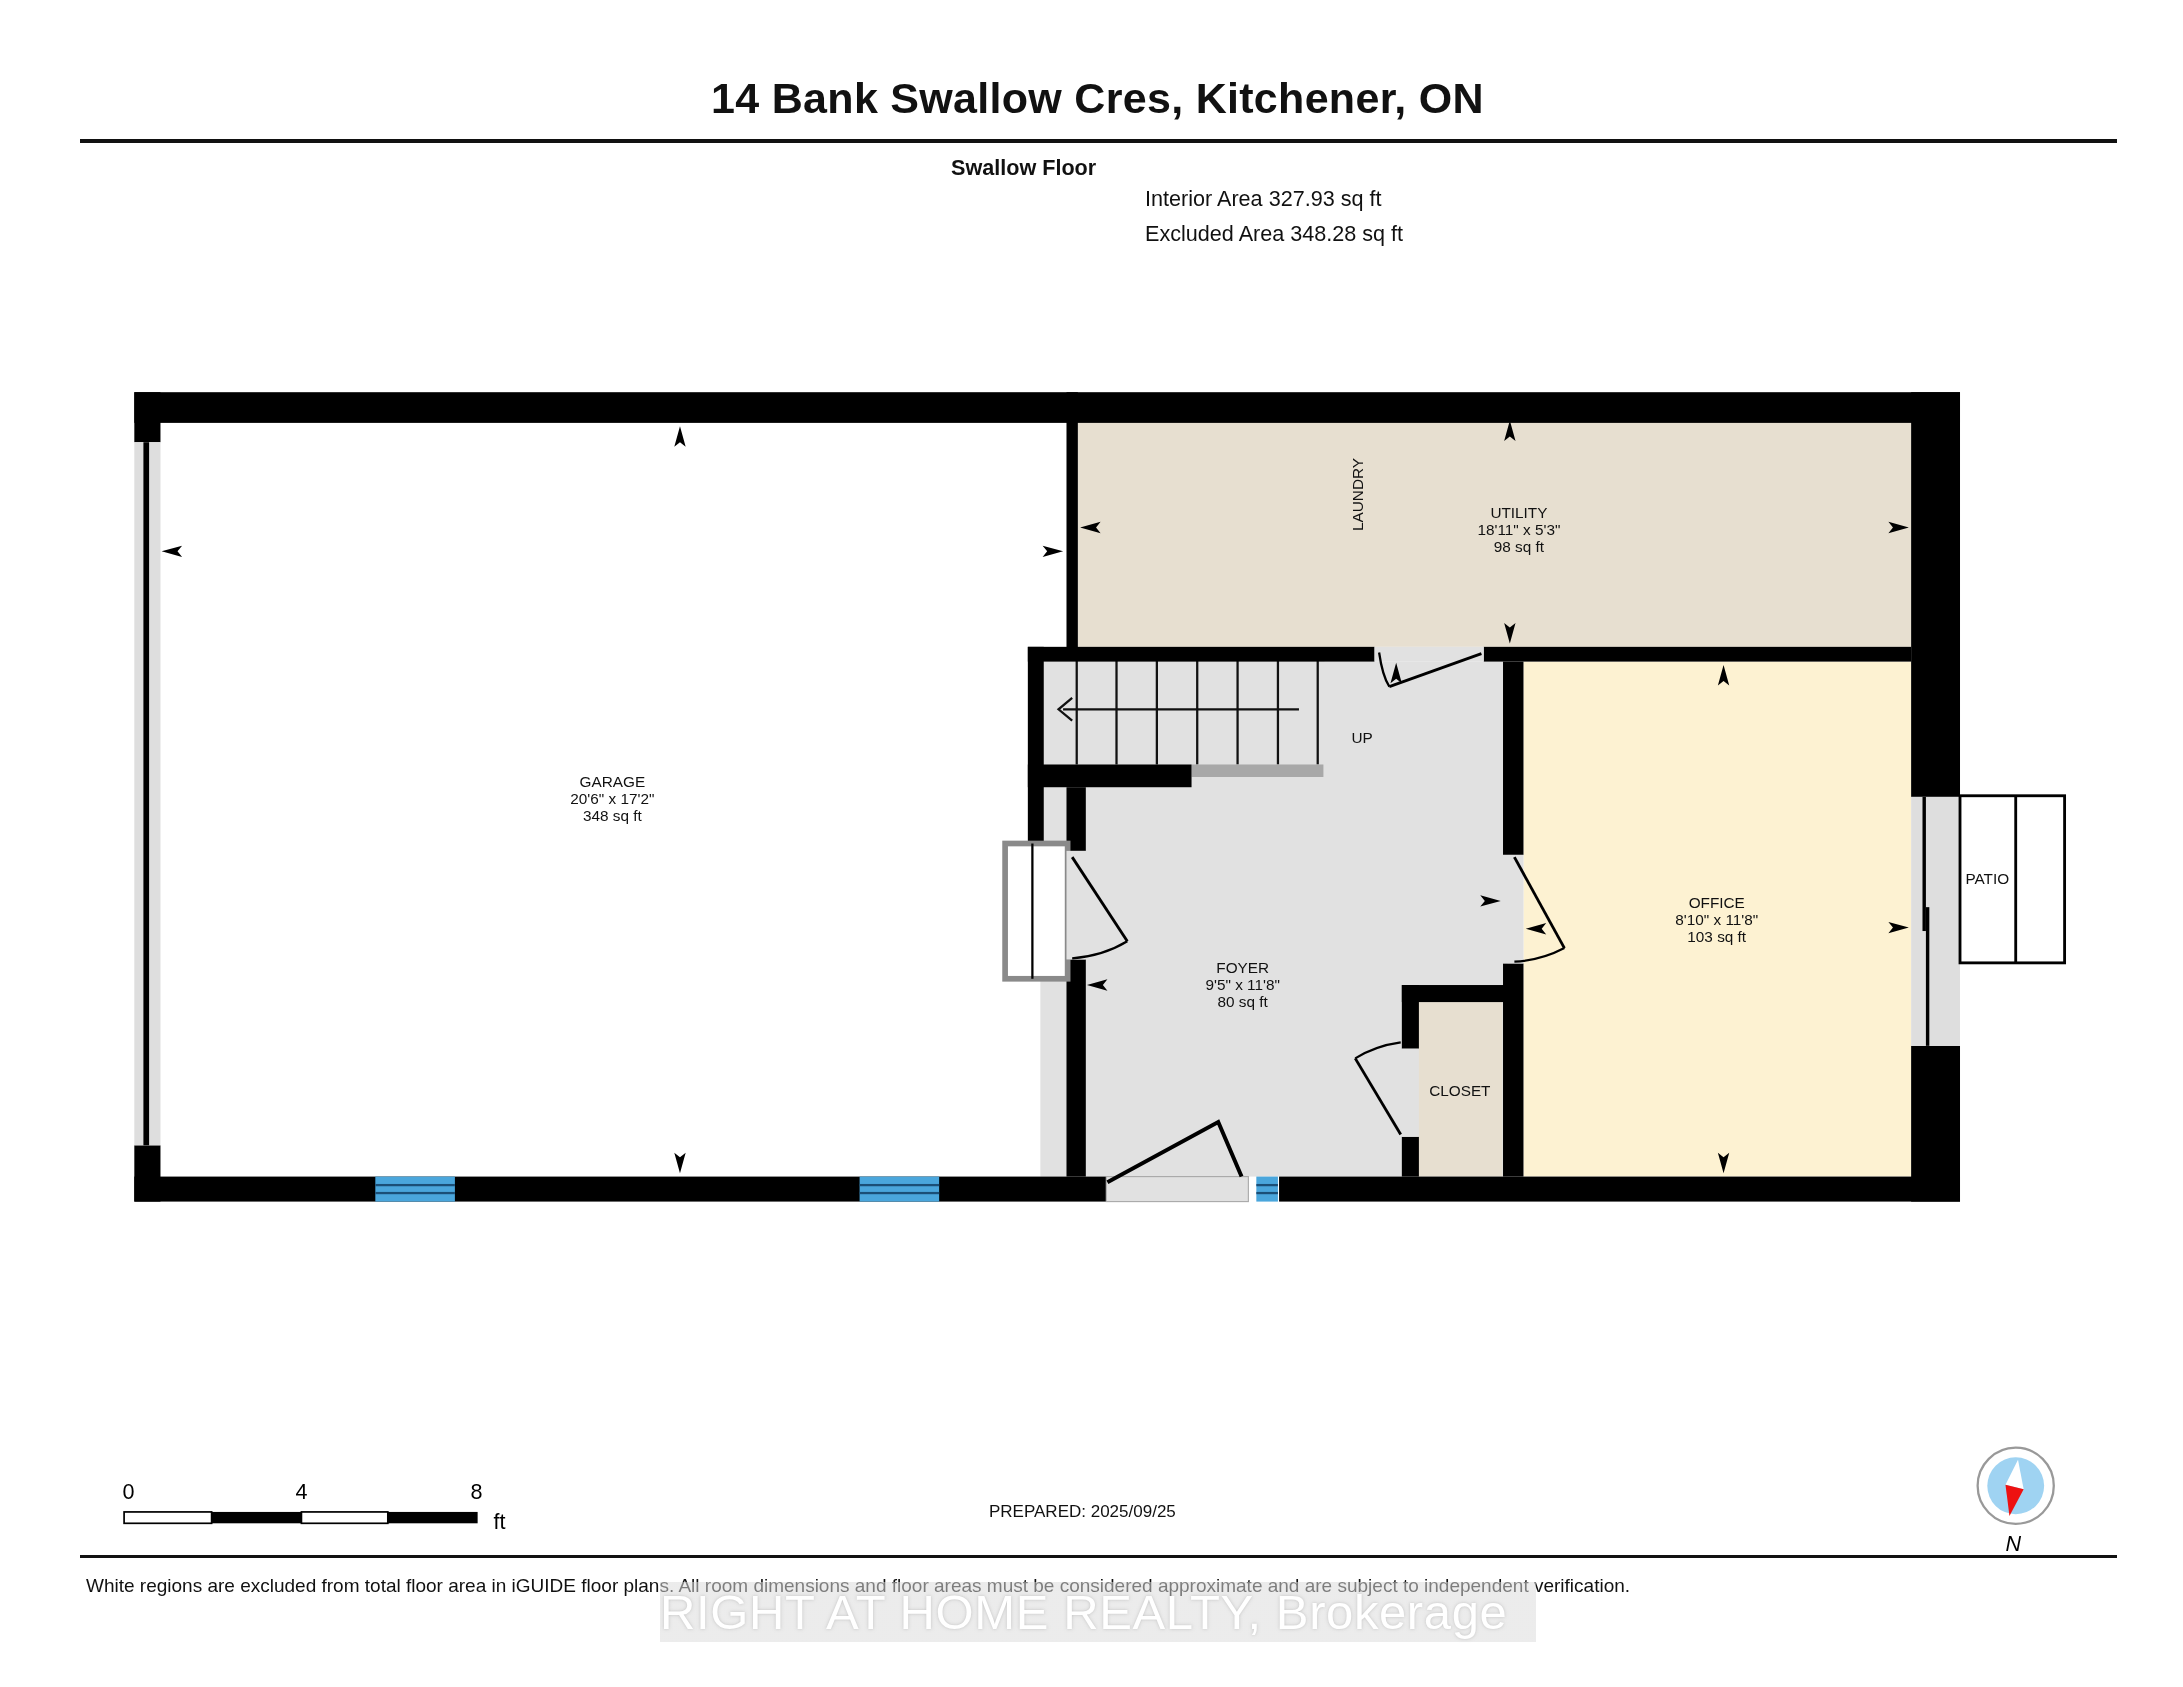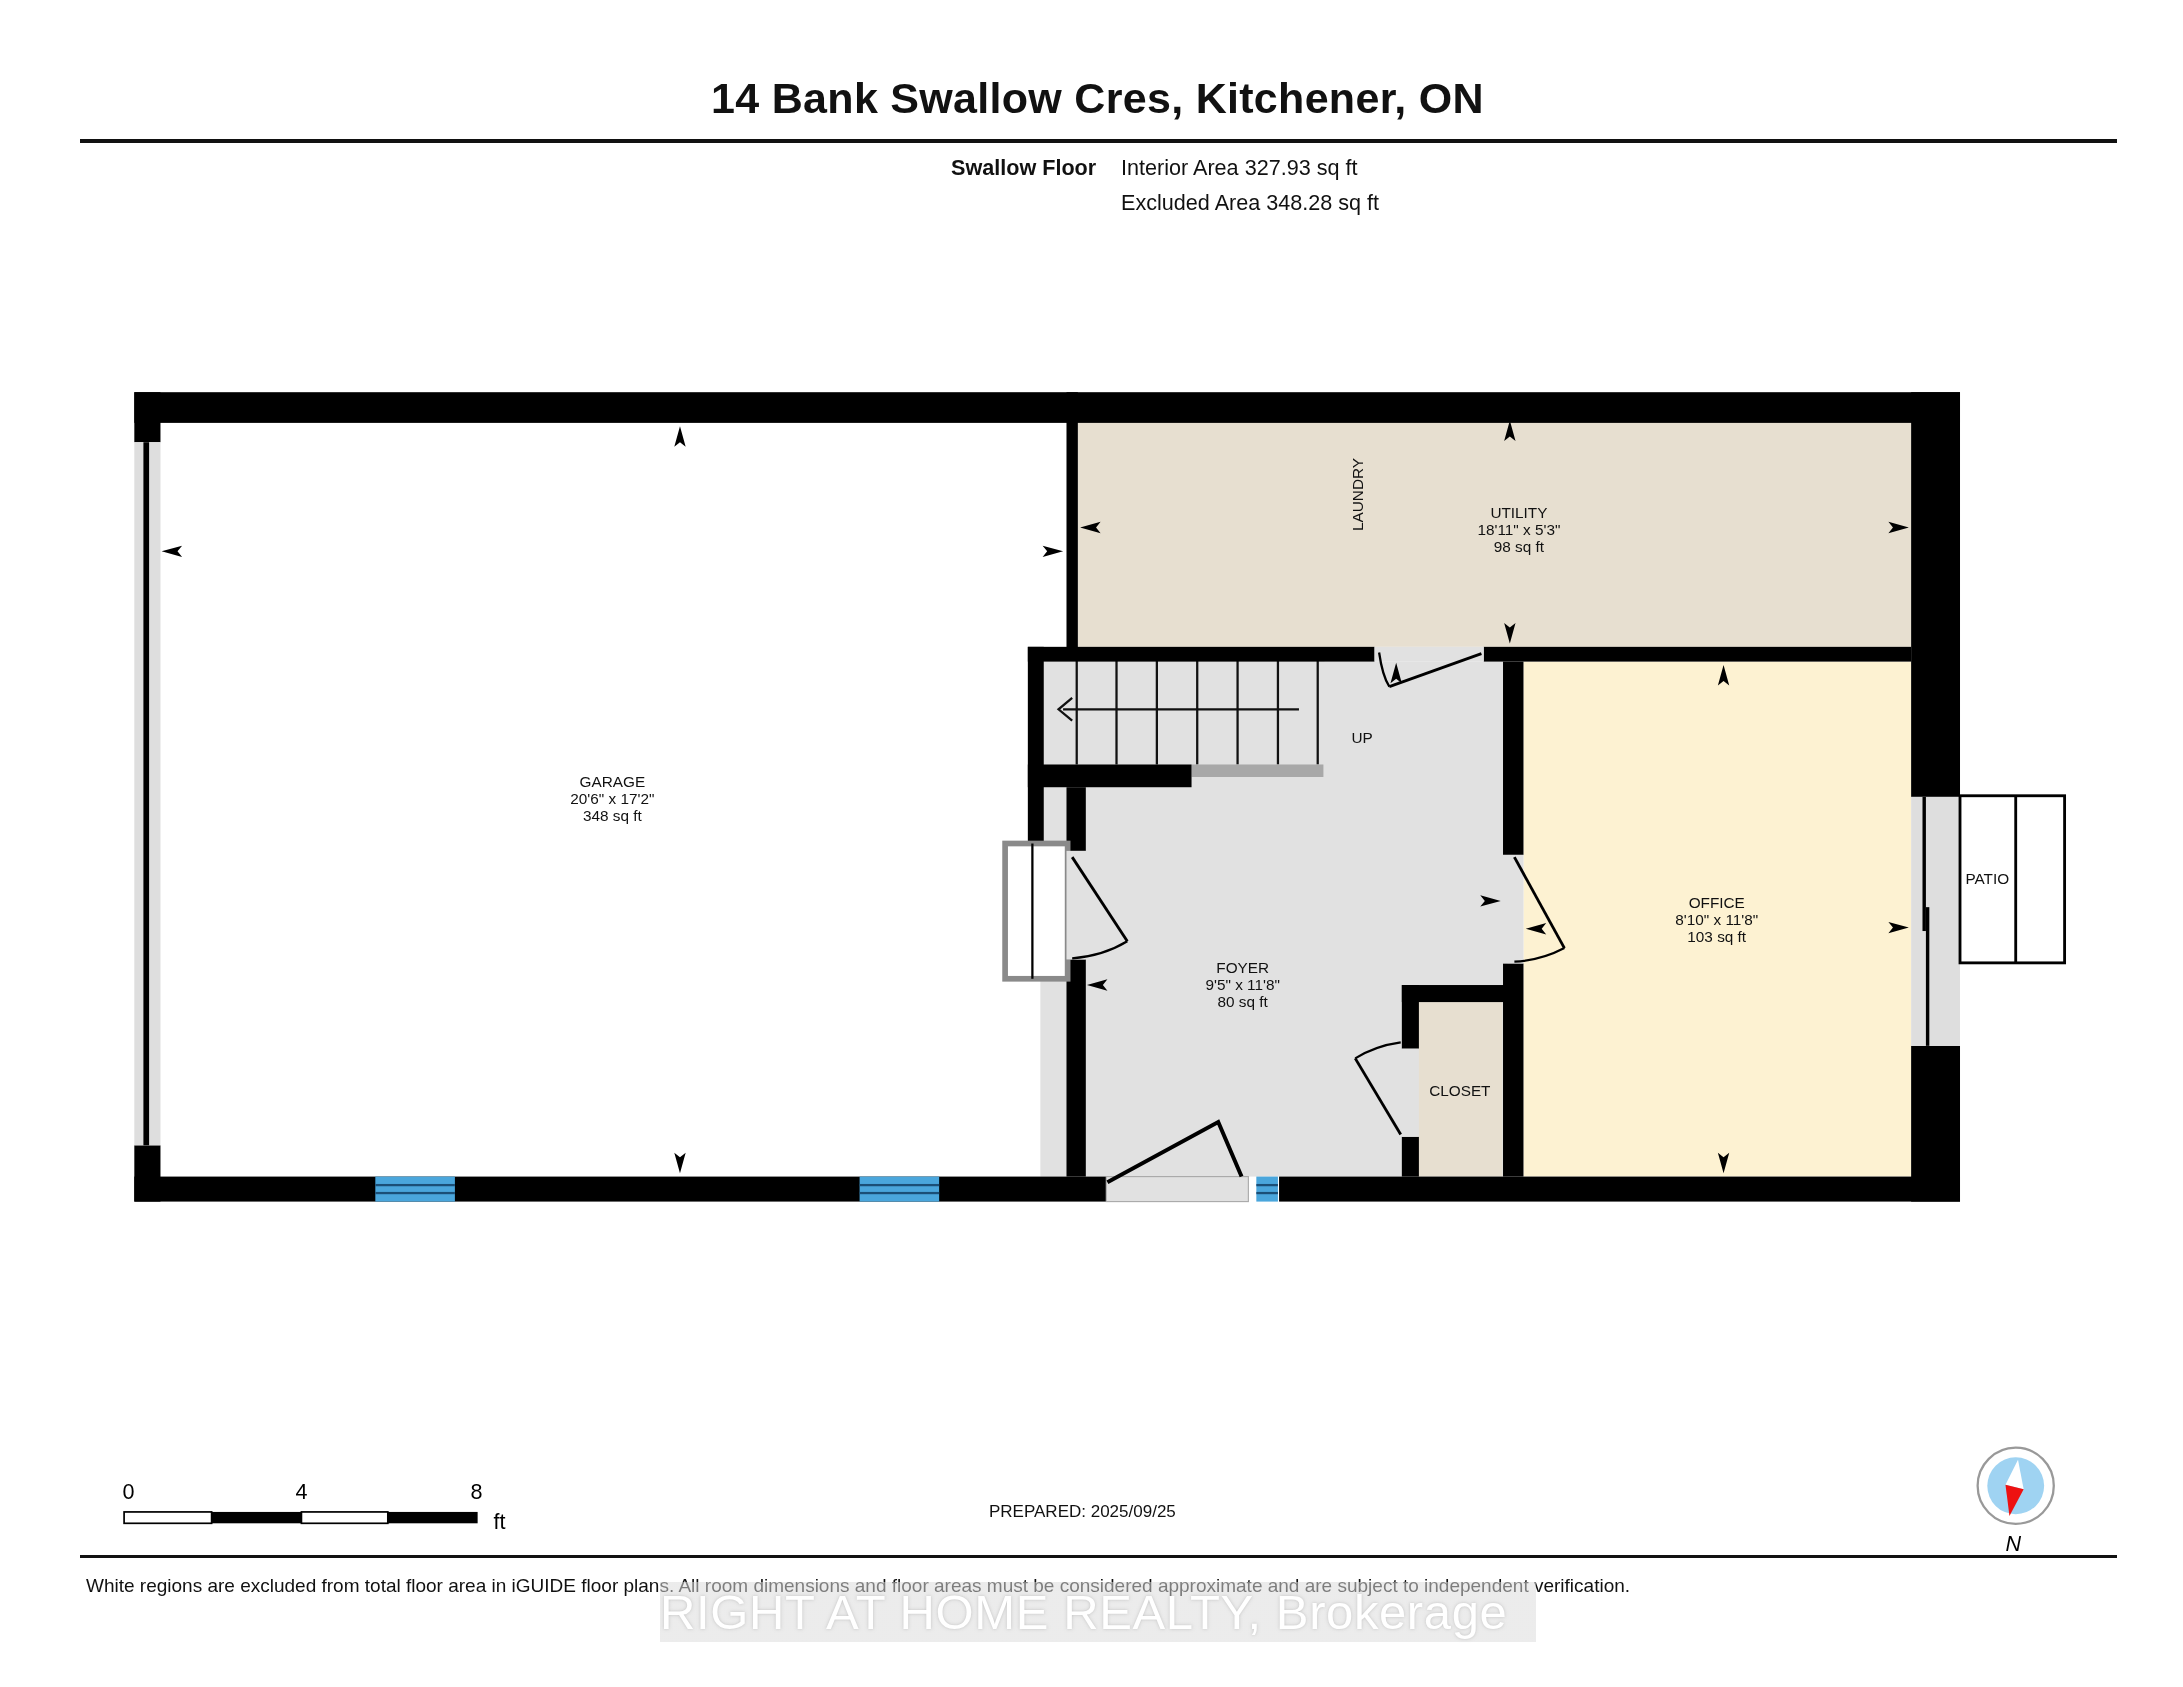--- a/index.html
+++ b/index.html
@@ -1,21 +1,21 @@
 <!DOCTYPE html>
 <html style="font-size:9px"><head>
   <meta charset="utf-8">
   <style>
     html, body { margin: 0; padding: 0; background: #ffffff; }
     body { width: 2183px; height: 1687px; position: relative; overflow: hidden; font-family: "Liberation Sans", sans-serif; color: #111; }
     .abs { position: absolute; }
     .title { left: 0; width: 2195px; top: 74px; text-align: center; font-size: 43px; font-weight: bold; letter-spacing: 0.3px; }
     .rule { left: 80px; width: 2037px; height: 4px; background: #111; }
     .floor-name { left: 951px; top: 155px; font-size: 21.6px; font-weight: bold; }
-    .area-line { left: 1121px; font-size: 21.6px; }
+    .area-line { left: 1145px; font-size: 21.6px; margin-top: 31px; }
     .plan { left: 0; top: 0; }
     .room-label { font-family: "Liberation Sans", sans-serif; font-size: 27px; fill: #111; text-anchor: middle; }
     .scale-num { font-size: 38px; }
     .prepared { left: 989px; top: 1502px; font-size: 17px; }
     .disclaimer { left: 86px; top: 1575px; font-size: 19px; }
     .watermark { left: 660px; top: 1582px; width: 876px; height: 60px; background: linear-gradient(180deg, rgba(220,220,220,0.55), rgba(200,200,200,0.35)); }
     .watermark span { display: block; font-size: 49px; color: #ffffff; letter-spacing: 0.6px; line-height: 60px; padding-left: 0; text-shadow: 0 0 3.4px rgba(150,150,150,0.5); font-weight: normal; }
   </style>
 </head>
 <body>

